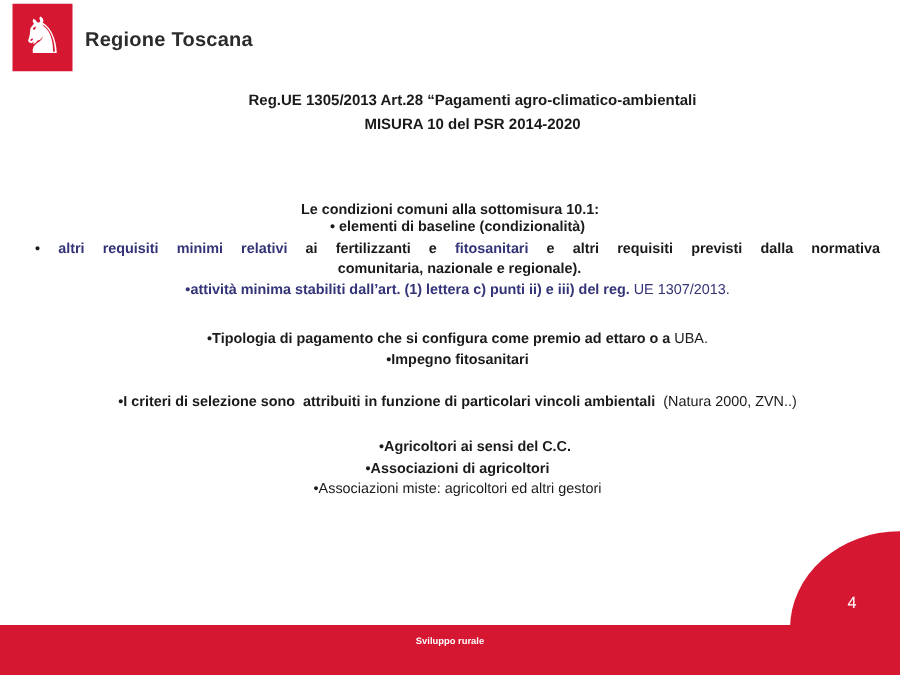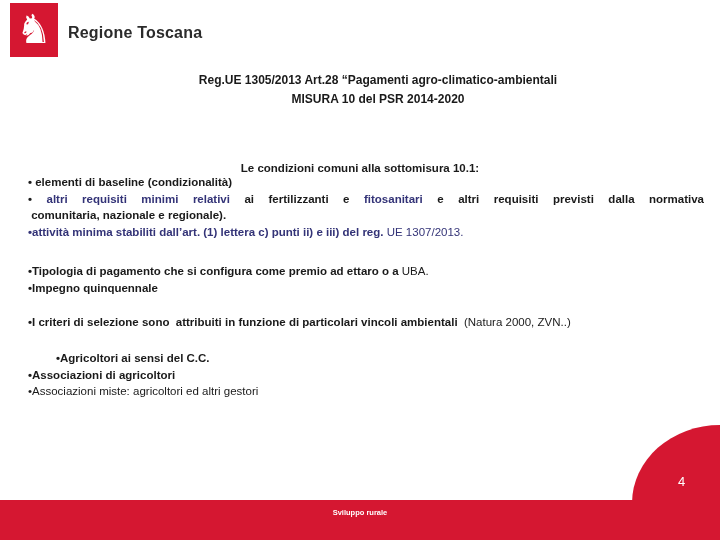--- a/index.html
+++ b/index.html
@@ -27,21 +27,21 @@
   
   .subtitle{
     position:absolute;left:0;top:142px;width:720px;
     text-align:center;font-size:11.5px;font-weight:bold;color:#1a1a1a;margin-top:20px;
   }
   
   .block{
     position:absolute;left:28px;width:676px;
     font-size:11.5px;line-height:16.5px;
   }
-  .block .line{white-space:pre-wrap;}
+  .block .line{white-space:pre-wrap;text-align:center;}
   .block .line.justify{white-space:normal;text-align:justify;text-align-last:justify;}
   #block-0{top:174px;}
   #block-1{top:263px;}
   #block-2{top:314px;}
   #block-3{top:350px;}
   
   .corner{
     position:absolute;right:0;bottom:0;width:88px;height:115px;
     background:#d51731;border-top-left-radius:88px 78px;
   }
@@ -73,21 +73,21 @@
 <div class="subtitle">Le condizioni comuni alla sottomisura 10.1:</div>
 
 <div class="block" id="block-0">
     <div class="line"><span style="color: rgb(26, 26, 26); font-weight: bold;">• elementi di baseline (condizionalità)</span></div>
     <div class="line justify"><span style="color: rgb(26, 26, 26); font-weight: bold;">• </span><span style="color: rgb(51, 51, 119); font-weight: bold;">altri requisiti minimi relativi</span><span style="color: rgb(26, 26, 26); font-weight: bold;"> ai fertilizzanti e </span><span style="color: rgb(51, 51, 119); font-weight: bold;">fitosanitari</span><span style="color: rgb(26, 26, 26); font-weight: bold;"> e altri requisiti previsti dalla normativa</span></div>
     <div class="line"><span style="color: rgb(26, 26, 26); font-weight: bold;"> comunitaria, nazionale e regionale).</span></div>
     <div class="line"><span style="color: rgb(51, 51, 119); font-weight: bold;">•attività minima stabiliti dall’art. (1) lettera c) punti ii) e iii) del reg.</span><span style="color: rgb(51, 51, 119); font-weight: normal;"> UE 1307/2013.</span></div>
   </div>
 <div class="block" id="block-1">
     <div class="line"><span style="color: rgb(26, 26, 26); font-weight: bold;">•Tipologia di pagamento che si configura come premio ad ettaro o a </span><span style="color: rgb(26, 26, 26); font-weight: normal;">UBA.</span></div>
-    <div class="line"><span style="color: rgb(26, 26, 26); font-weight: bold;">•Impegno quinquennale</span></div>
+    <div class="line"><span style="color: rgb(26, 26, 26); font-weight: bold;">•Impegno fitosanitari</span></div>
   </div>
 <div class="block" id="block-2">
     <div class="line"><span style="color: rgb(26, 26, 26); font-weight: bold;">•I criteri di selezione sono  attribuiti in funzione di particolari vincoli ambientali  </span><span style="color: rgb(26, 26, 26); font-weight: normal;">(Natura 2000, ZVN..)</span></div>
   </div>
 <div class="block" id="block-3">
     <div class="line"><span style="color: rgb(26, 26, 26); font-weight: bold; margin-left: 28px;">•Agricoltori ai sensi del C.C.</span></div>
     <div class="line"><span style="color: rgb(26, 26, 26); font-weight: bold;">•Associazioni di agricoltori</span></div>
     <div class="line"><span style="color: rgb(26, 26, 26); font-weight: normal;">•Associazioni miste: agricoltori ed altri gestori</span></div>
   </div>
 

